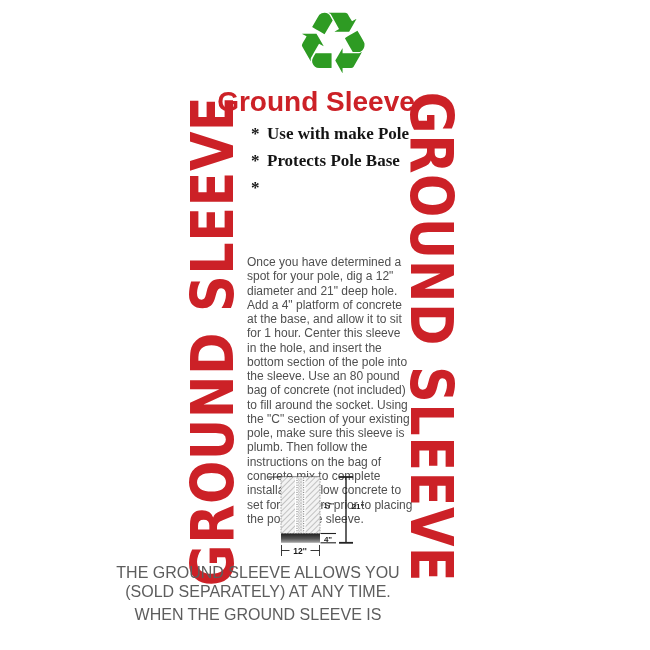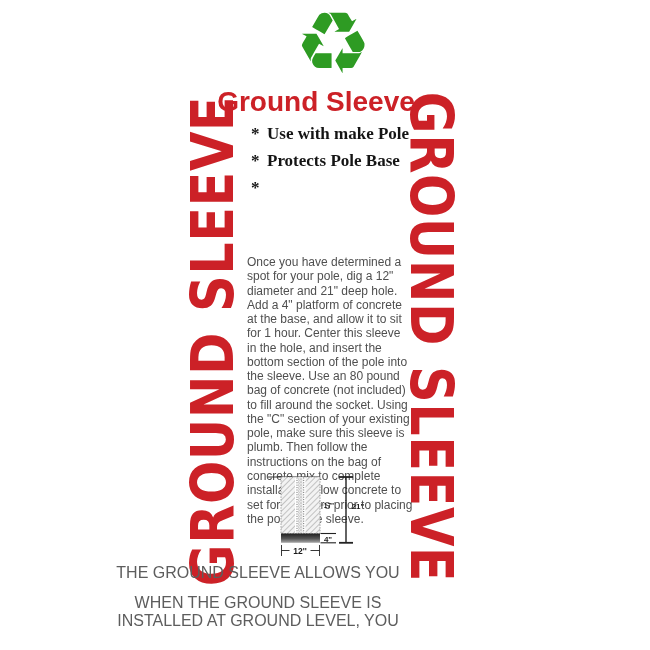--- a/index.html
+++ b/index.html
@@ -84,21 +84,21 @@
     position: absolute;
     top: 564px;
     left: 0;
     width: 516px;
     text-align: center;
     font-size: 16px;
     line-height: 1.17;
     color: #5d5d5d;
     font-family: "Liberation Sans", sans-serif;
   }
-  .footer .para2 { margin-top: 11px; }
+  .footer .para2 { margin-top: 5px; }
 </style>
 </head>
 <body>
 
 <div class="poster">
 
   <div class="recycle">♻</div>
 
   <h1 class="title">Ground Sleeve</h1>
 
@@ -164,20 +164,20 @@
     <line x1="23.5" y1="79" x2="23.5" y2="90" stroke="#222" stroke-width="0.9"></line>
     <line x1="61.5" y1="79" x2="61.5" y2="90" stroke="#222" stroke-width="0.9"></line>
     <line x1="23.5" y1="84.5" x2="61.5" y2="84.5" stroke="#222" stroke-width="0.9"></line>
     <rect x="31.5" y="78" width="21" height="11" fill="#ffffff"></rect>
     <text x="42" y="87.5" font-size="8.5" text-anchor="middle">12''</text>
   </svg>
 
   <div class="footer">
     <div class="para1">
       <div>THE GROUND SLEEVE ALLOWS YOU</div>
+      <div>(SOLD SEPARATELY) AT ANY TIME.</div>
     </div>
     <div class="para2">
       <div>WHEN THE GROUND SLEEVE IS</div>
-      <div>INSTALLED AT GROUND LEVEL, YOU</div>
     </div>
   </div>
 
 </div>
 
 </body></html>

